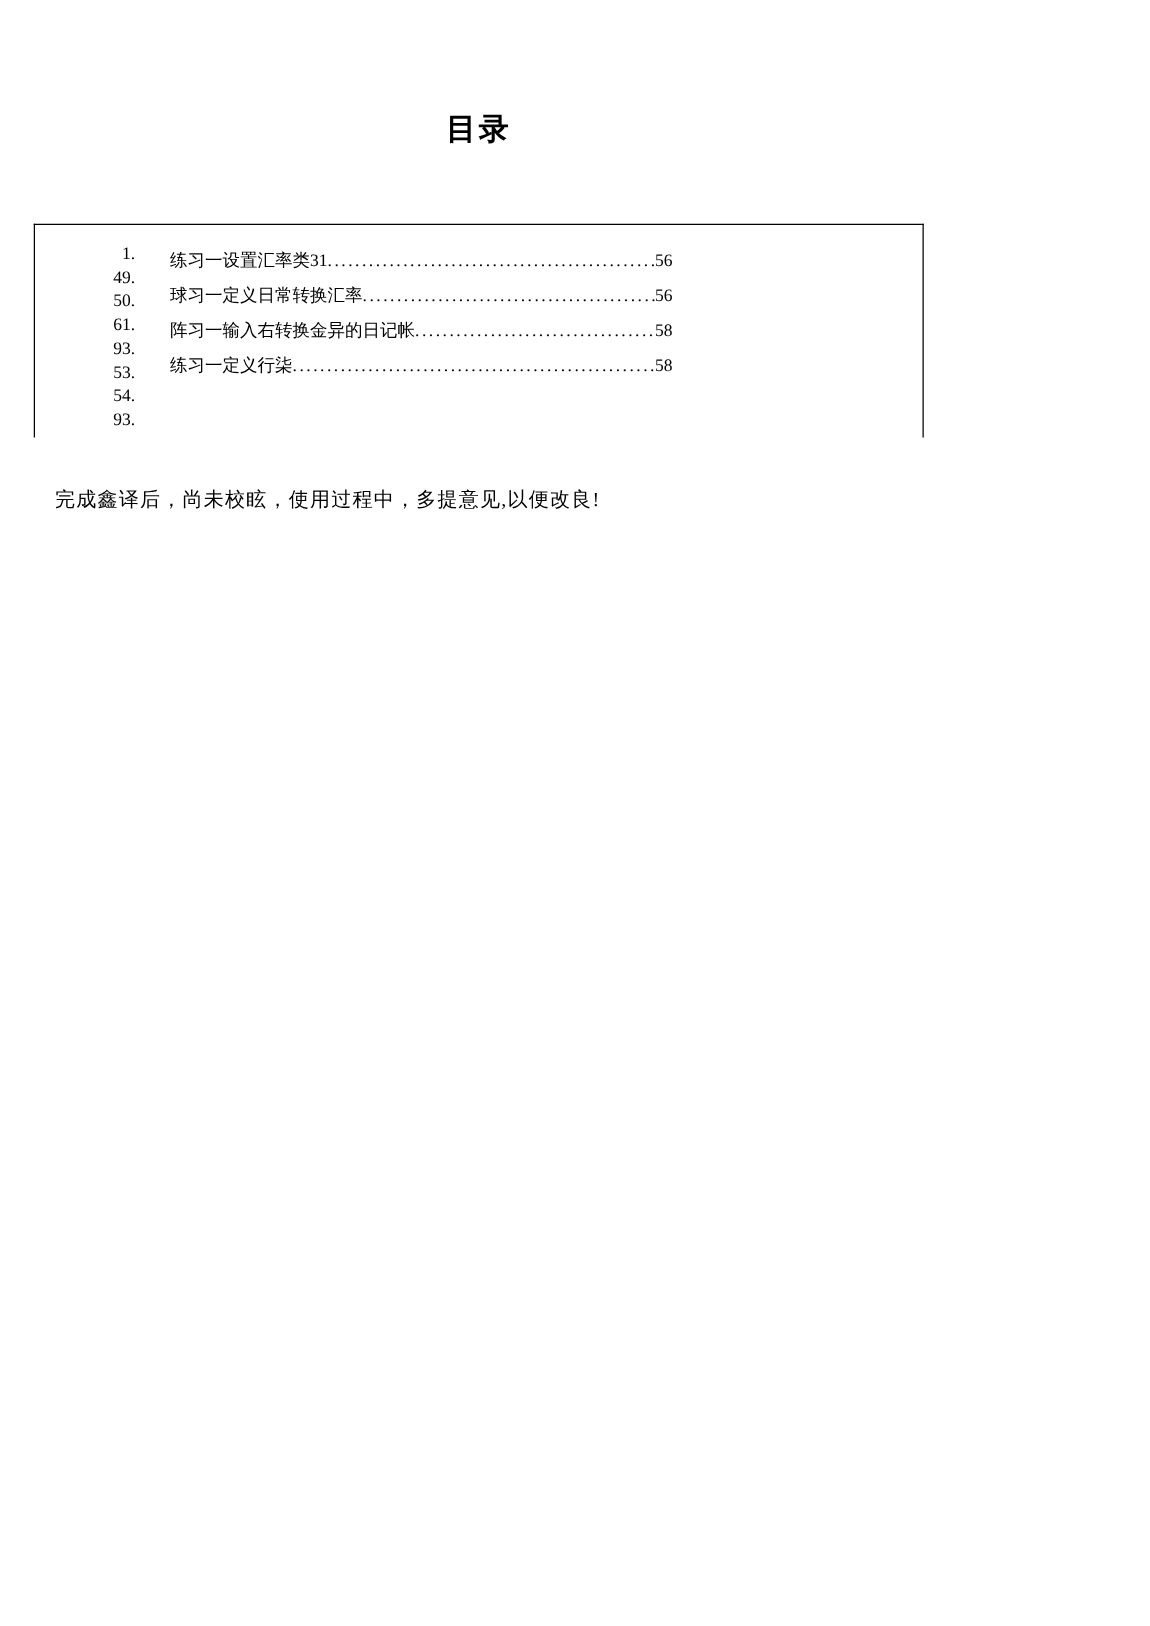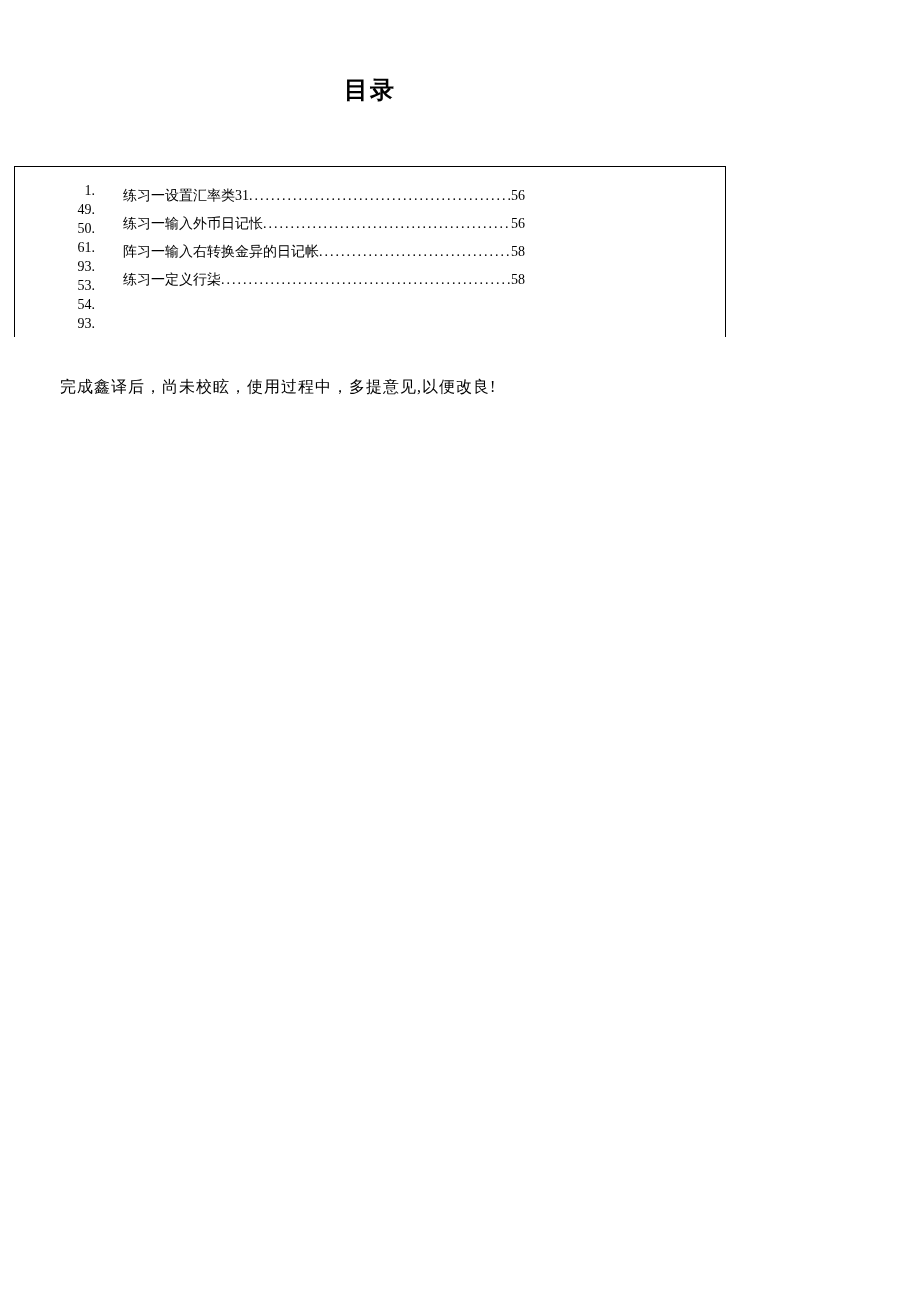--- a/index.html
+++ b/index.html
@@ -5,21 +5,21 @@
   body {
     margin: 0;
     padding: 0;
     background: #fff;
     font-family: "SimSun", "宋体", serif;
     width: 920px;
     color: #000;
   }
   .page {
     width: 732px;
-    padding: 4px;
+    padding: 17px;
   }
   .title {
     text-align: center;
     font-size: 24px;
     font-weight: bold;
     padding-top: 70px;
     padding-bottom: 60px;
     letter-spacing: 2px;
   }
   .toc-box {
@@ -67,21 +67,21 @@
     color: #000;
   }
   .dots::before {
     content: "........................................................................................................................................................................................................";
   }
   .page-num {
     flex: 0 0 auto;
     font-family: "Times New Roman", serif;
   }
   .note {
-    margin: 40px 56px;
+    margin: 40px 27px;
     font-size: 16px;
     letter-spacing: 1px;
   }
 </style>
 </head>
 <body>
 
 <div class="page">
 
   <div class="title">目录</div>
@@ -98,21 +98,21 @@
       <div>93.</div>
     </div>
 
     <div class="entries">
       <div class="entry">
         <span class="entry-text">练习一设置汇率类31</span>
         <span class="dots"></span>
         <span class="page-num">56</span>
       </div>
       <div class="entry">
-        <span class="entry-text">练习一输入外币日记怅</span>
+        <span class="entry-text">球习一定义日常转换汇率</span>
         <span class="dots"></span>
         <span class="page-num">56</span>
       </div>
       <div class="entry">
         <span class="entry-text">阵习一输入右转换金异的日记帐</span>
         <span class="dots"></span>
         <span class="page-num">58</span>
       </div>
       <div class="entry">
         <span class="entry-text">练习一定义行柒</span>

